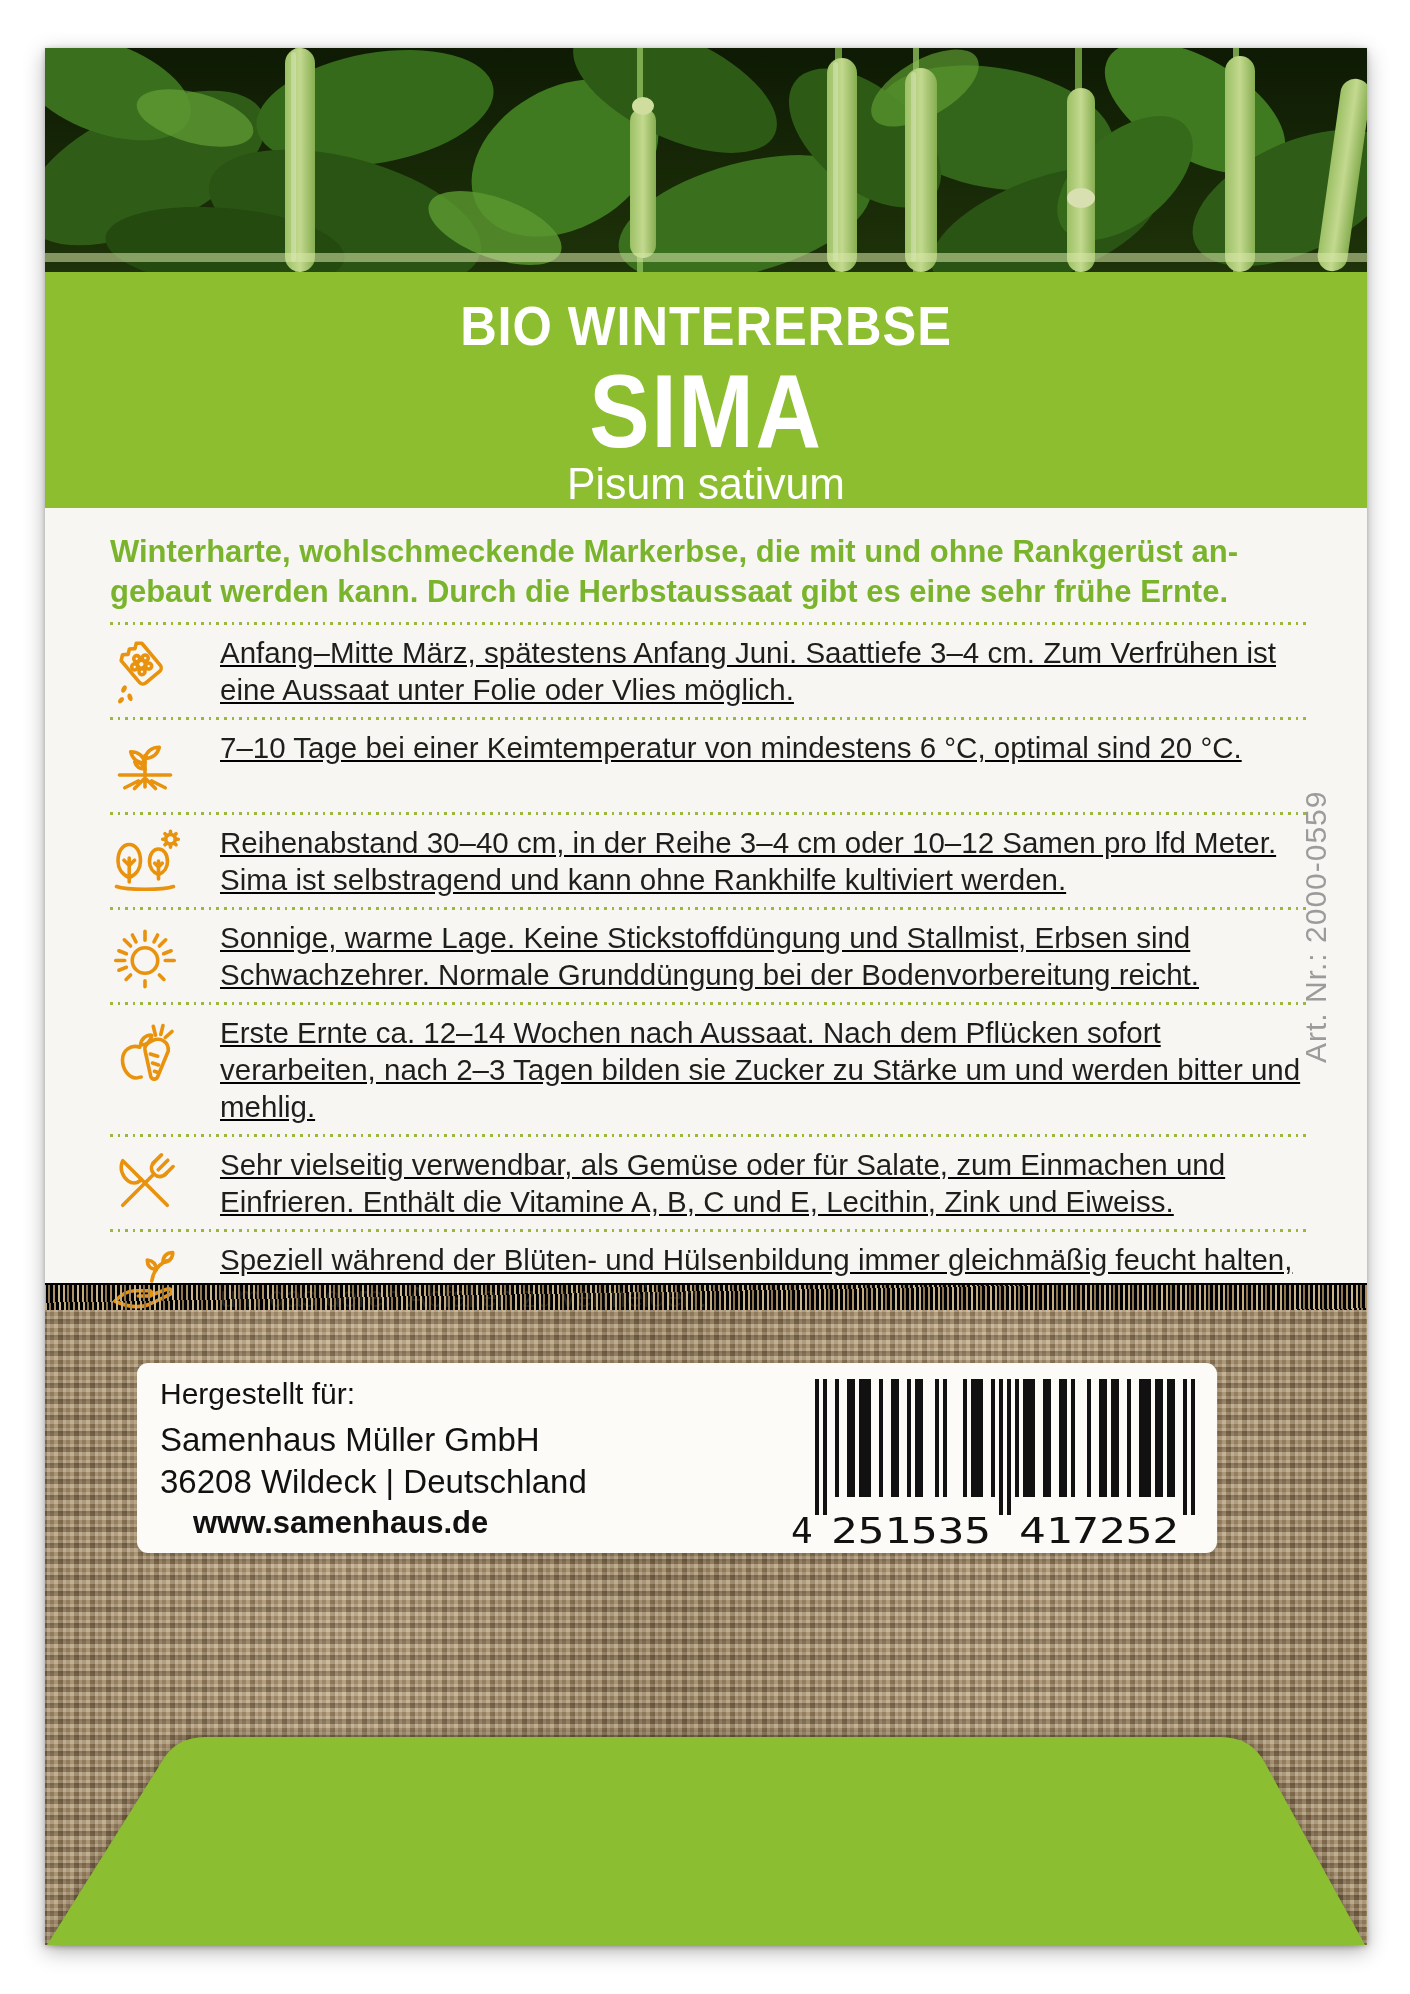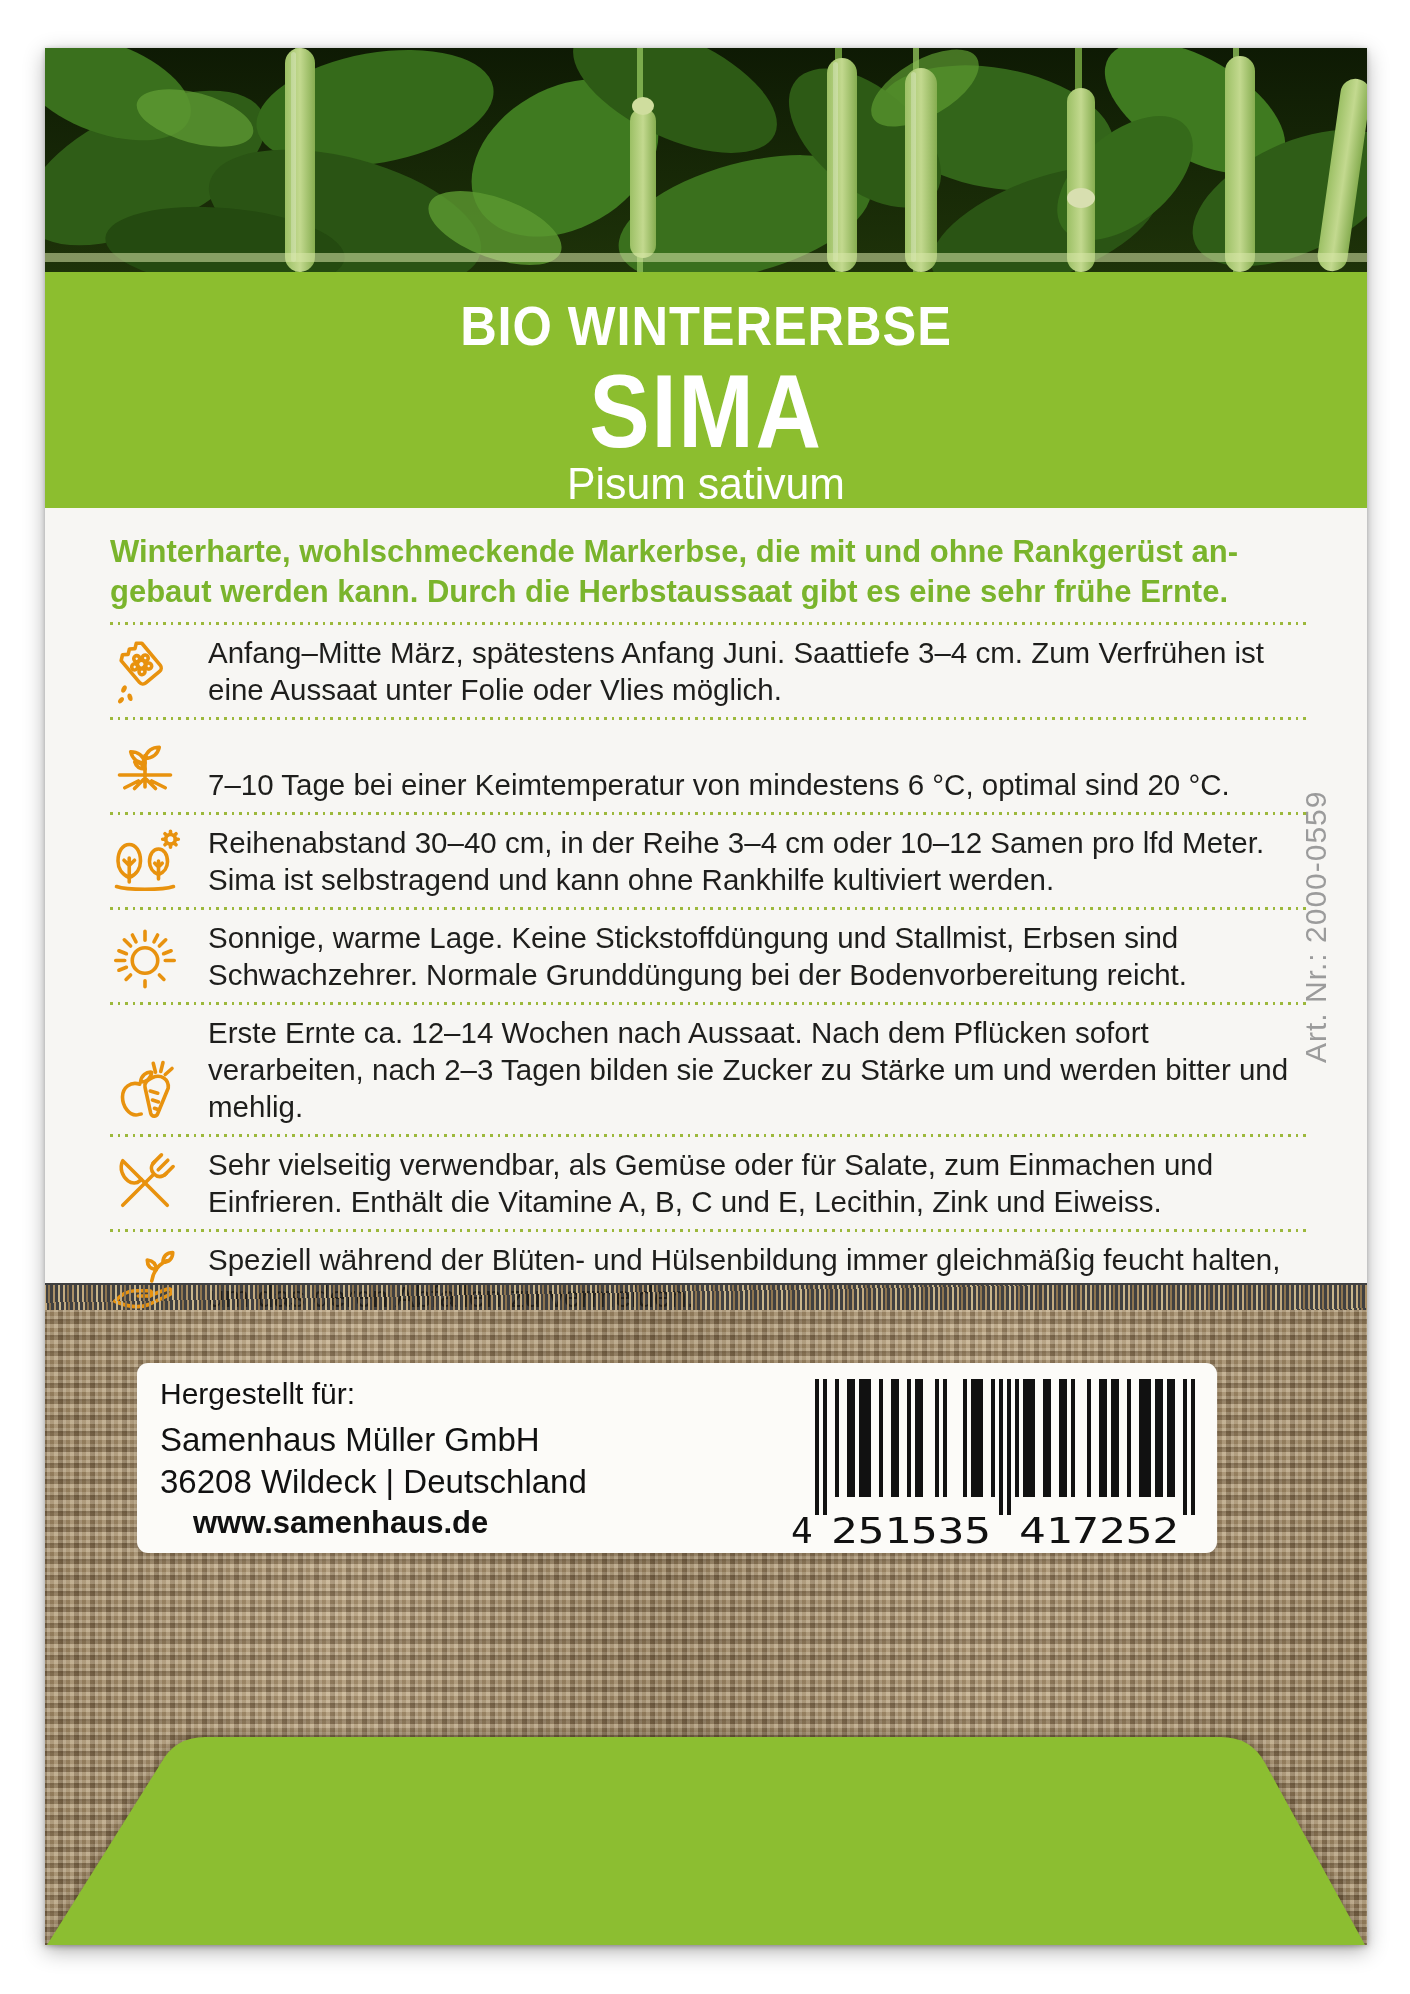--- a/index.html
+++ b/index.html
@@ -1,36 +1,36 @@
 <!DOCTYPE html>
 <html><head>
 <meta charset="utf-8">
 <style>
   html,body{margin:0;padding:0;background:#ffffff;}
   .page{position:relative;width:1410px;height:1994px;background:#ffffff;overflow:hidden;
         font-family:"Liberation Sans",sans-serif;}
-  .packet{position:absolute;left:45px;top:48px;width:1322px;height:1897px;background:#404040;
+  .packet{position:absolute;left:45px;top:48px;width:1322px;height:1897px;background:#000000;
           box-shadow:0 6px 20px rgba(0,0,0,.30),0 1px 5px rgba(0,0,0,.22);}
   
   .photo{position:absolute;left:0;top:0;width:1322px;height:224px;overflow:hidden;}
   .photo svg{display:block;width:100%;height:100%;}
   
   .band{position:absolute;left:0;top:224px;width:1322px;height:237px;background:#8CBE2F;
         color:#ffffff;text-align:center;}
   .category{margin-top:22px;font-size:55px;font-weight:700;letter-spacing:1px;transform:scaleX(.92);}
   .variety{margin-top:2px;font-size:103px;font-weight:700;letter-spacing:2px;line-height:104px;transform:scaleX(.88);}
   .botanical{margin-top:-4px;font-size:45px;font-weight:400;line-height:48px;transform:scaleX(.95);}
   .rule-white{position:absolute;left:0;top:461px;width:1322px;height:7px;background:#ffffff;}
   .rule-light{position:absolute;left:0;top:468px;width:1322px;height:12px;background:#B5D26F;}
   
   .content{position:absolute;left:0;top:460px;width:1322px;height:775px;background:#f7f6f3;}
   .intro{margin:24px 62px 10px 65px;color:#7AB42C;font-weight:700;font-size:31px;line-height:40px;}
   .sep{margin:0 58px 0 65px;height:3px;
        background:repeating-linear-gradient(90deg,#9cb83b 0 2.6px,transparent 2.6px 7.6px);}
-  .item{display:flex;align-items:flex-end;gap:26px;padding:9px 58px 9px 63px;}
+  .item{display:flex;align-items:flex-start;gap:38px;padding:9px 58px 9px 63px;text-decoration:underline;}
   .icn{flex:0 0 74px;width:74px;height:74px;display:flex;align-items:center;justify-content:center;}
   .icn svg{width:72px;height:72px;stroke:#E8920E;stroke-width:2.4;fill:none;
            stroke-linecap:round;stroke-linejoin:round;}
   .txt{font-size:29.5px;line-height:37px;color:#1E1E1C;}
   .artnr{position:absolute;right:34px;top:715px;height:300px;color:#9B9B9B;font-size:30px;
          letter-spacing:1px;writing-mode:vertical-rl;transform:rotate(180deg);}
   
   .fringe{position:absolute;left:0;top:1237px;width:1322px;height:32px;
      background:
        repeating-linear-gradient(88deg,#c3ab80 0 2px,transparent 2px 4px,#8d7550 4px 6px,

